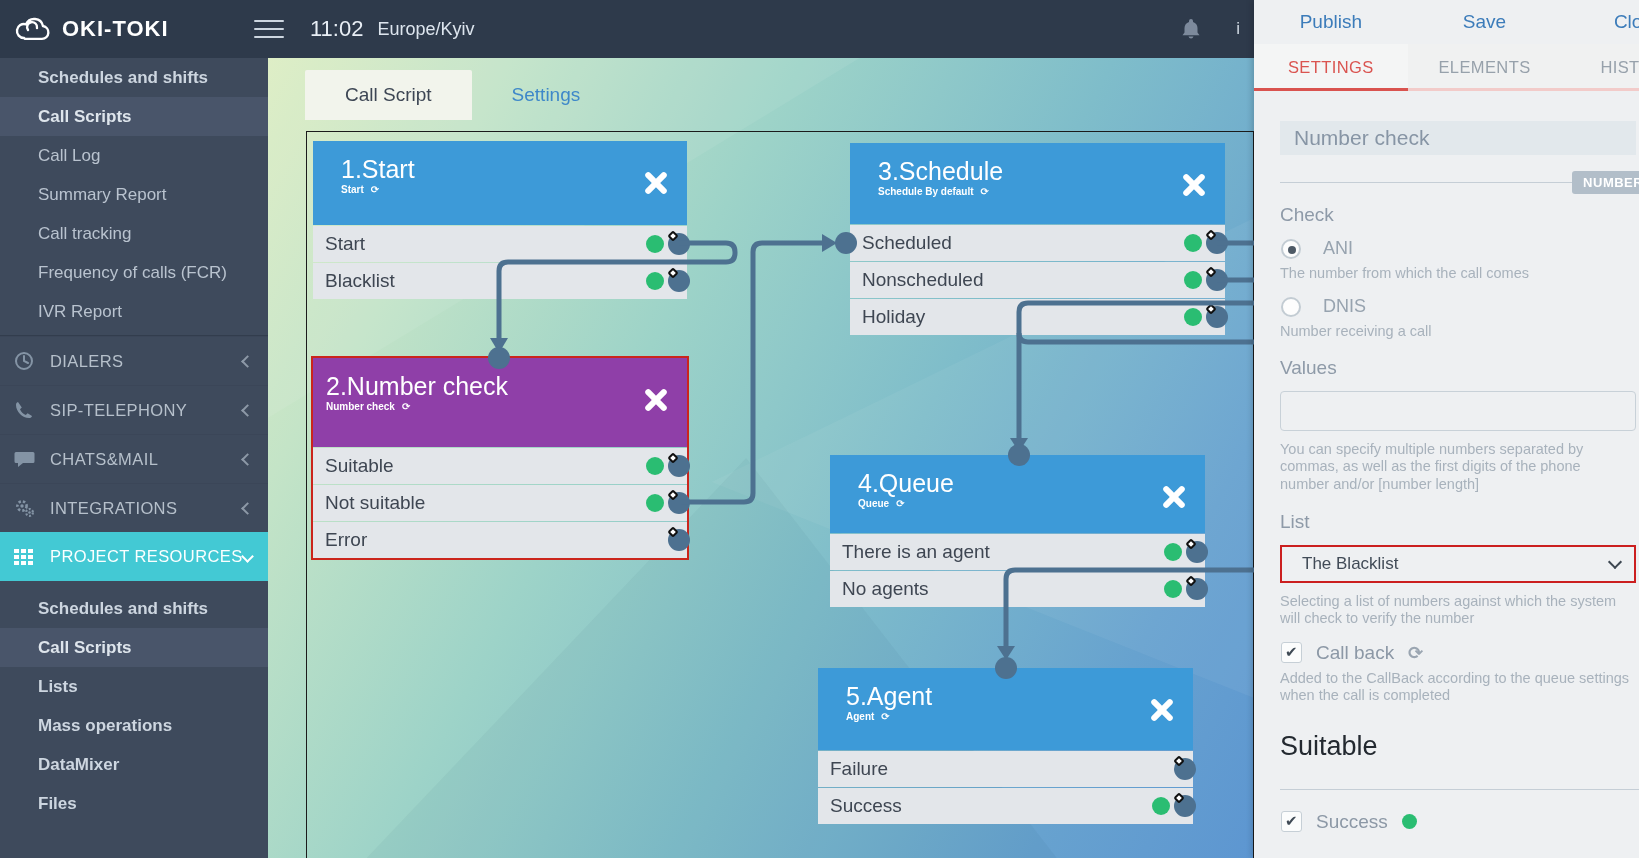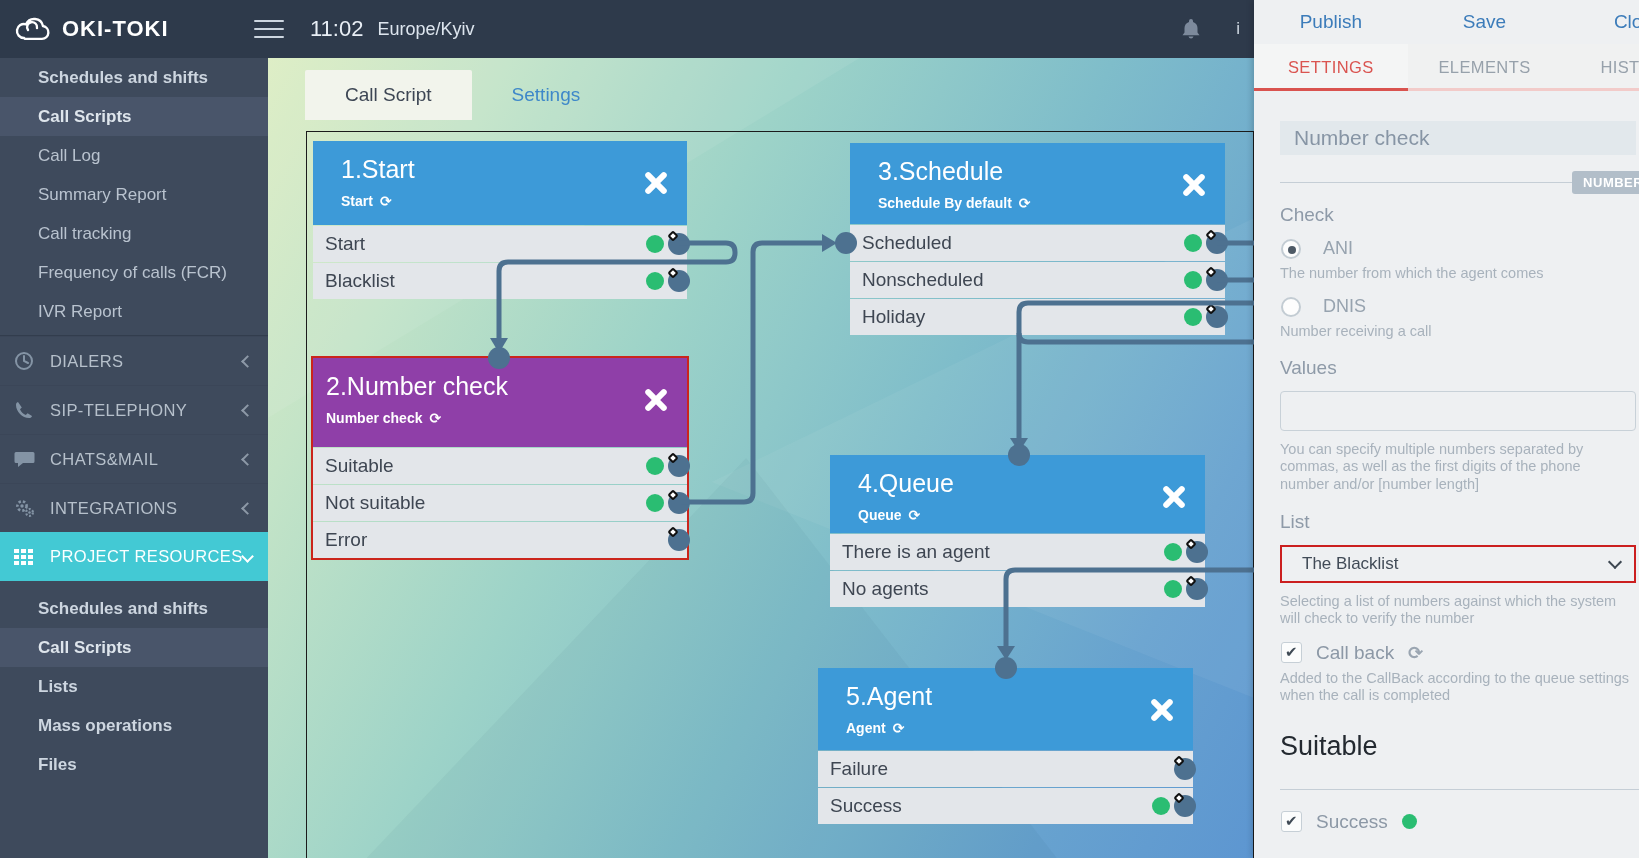--- a/index.html
+++ b/index.html
@@ -47,21 +47,21 @@
   .cv-tab.active { background:#f2f4ec; color:#3d4654; border-radius:2px 2px 0 0; }
   .cv-tab.plain { color:#3e88c9; }
 
   
   .node { position:absolute; z-index:4; }
   .node.selected { outline:2px solid #cb251c; }
   .n-head { position:relative; padding:14px 0 0 13px; color:#fff; }
   .node.blue .n-head { background:#3d9ad8;padding-left:28px; }
   .node.purple .n-head { background:#8f3fa8; }
   .n-title { font-size:25px; font-weight:400; }
-  .n-sub { font-size:14px; font-weight:bold; margin-top:9px; }
+  .n-sub { font-size:10px; font-weight:bold; }
   .n-sub .refresh { margin-left:7px; font-weight:bold; }
   .n-close { position:absolute; right:18px; top:28px; width:26px; height:26px; cursor:pointer; }
   .n-close i { position:absolute; left:-1px; top:11px; width:28px; height:6px; border-radius:3px; background:#fff; }
   .n-close i:first-child { transform:rotate(45deg); }
   .n-close i:last-child { transform:rotate(-45deg); }
   .n-row { position:relative; height:36px; margin-top:1px; background:#e3e6ea; line-height:36px; cursor:pointer; }
   .r-label { padding-left:12px; font-size:19px; color:#3e4652; }
   .dot-big { position:absolute; right:-3px; top:7px; width:22px; height:22px; border-radius:50%; background:#4d7190; }
   .dot-green { position:absolute; right:23px; top:9px; width:18px; height:18px; border-radius:50%; background:#2abd72; }
   .dot-link { position:absolute; right:10px; top:6px; width:8px; height:8px; background:#fff; border:2.5px solid #101010; transform:rotate(45deg); border-radius:2px; z-index:2; }
@@ -193,20 +193,21 @@
       </svg>
     </span>
     <span class="sec-label">PROJECT RESOURCES</span>
     <span class="chev down"></span>
   </div>
   <div class="sb-sub">
     <div class="sb-item bold"><span>Schedules and shifts</span></div>
     <div class="sb-item bold active"><span>Call Scripts</span></div>
     <div class="sb-item bold"><span>Lists</span></div>
     <div class="sb-item bold"><span>Mass operations</span></div>
+    <div class="sb-item bold"><span>DataMixer</span></div>
     <div class="sb-item bold"><span>Files</span></div>
   </div>
 </div>
 
 <div id="canvas">
   <div class="facet f1"></div>
     <div class="facet f2"></div>
     <div class="facet f3"></div>
 </div>
 <div id="board-border"></div>
@@ -357,21 +358,21 @@
     <div class="p-divider">
       <span class="line"></span>
       <span class="p-badge">NUMBER CHECK</span>
     </div>
 
     <div class="p-label">Check</div>
     <div class="radio-row">
       <span class="radio on"></span>
       <span class="radio-label">ANI</span>
     </div>
-    <div class="p-hint">The number from which the agent comes</div>
+    <div class="p-hint">The number from which the call comes</div>
     <div class="radio-row">
       <span class="radio"></span>
       <span class="radio-label">DNIS</span>
     </div>
     <div class="p-hint">Number receiving a call</div>
 
     <div class="p-label" style="margin-top:16px;">Values</div>
     <input class="p-input" value="" style="">
     <div class="p-hint" style="margin-top:10px;">You can specify multiple numbers separated by commas, as well as the first digits of the phone number and/or [number length]</div>
 

